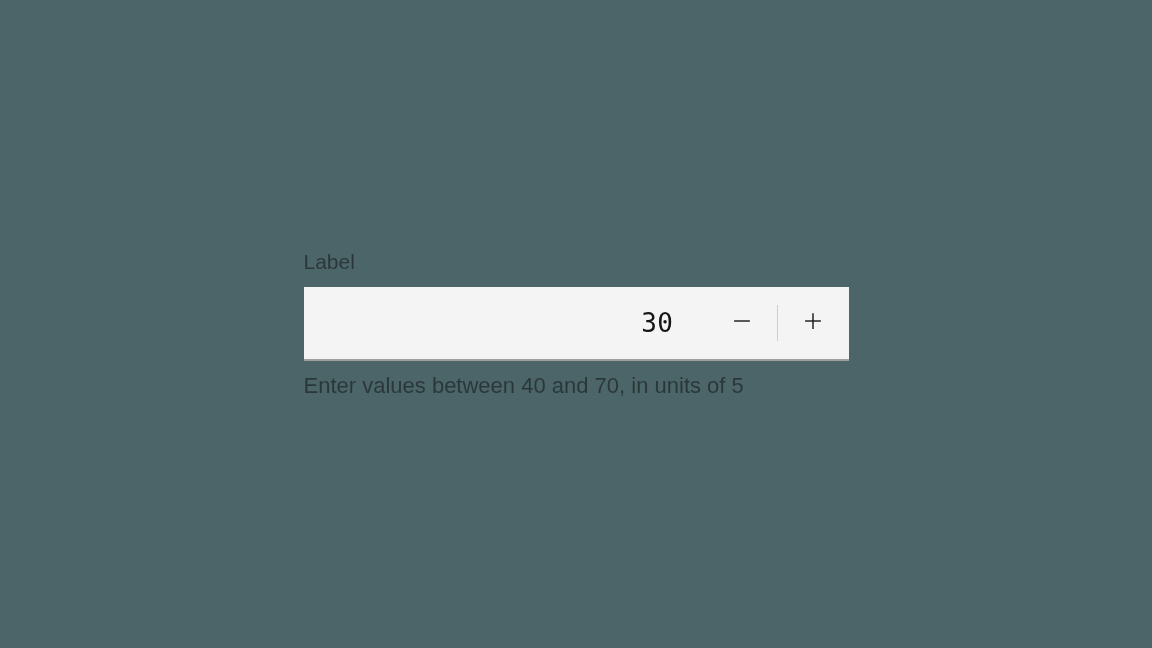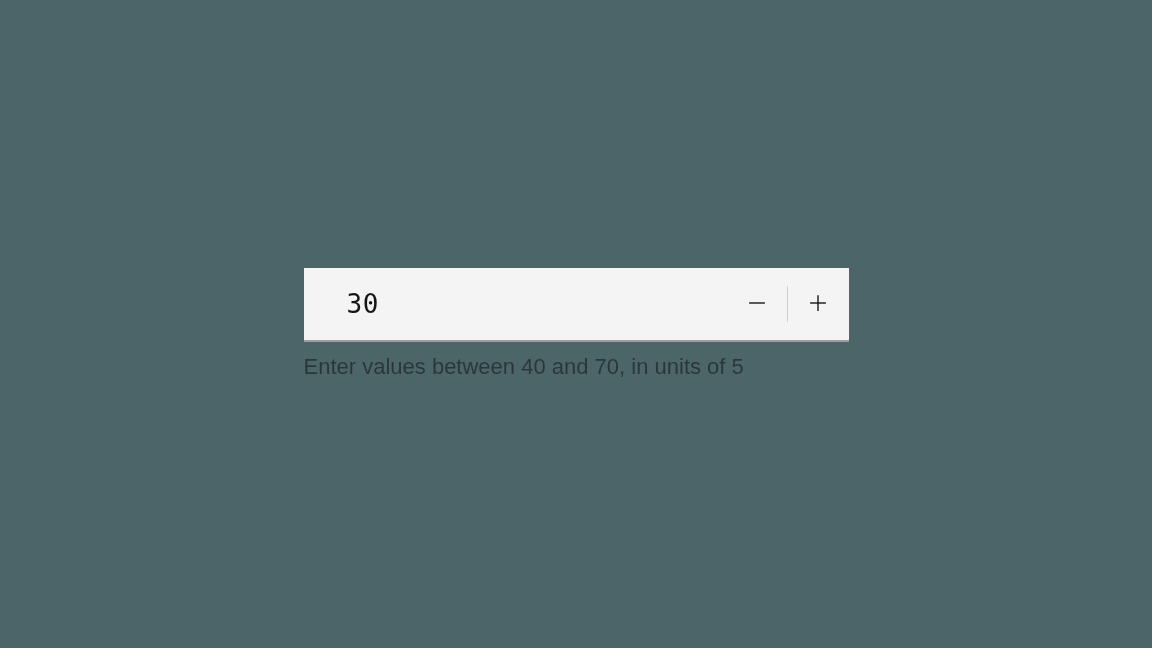--- a/index.html
+++ b/index.html
@@ -32,27 +32,28 @@
       display: flex;
       align-items: stretch;
       background-color: #f4f4f4;
       height: 74px;
       border-bottom: 2px solid rgba(0, 0, 0, 0.35);
     }
     .value-input {
       flex: 1;
       border: none;
       background: transparent;
-      padding: 0 43px;
+      padding: 0 33px;
       font-size: 26px;
       font-family: ui-monospace, SFMono-Regular, "SF Mono", Menlo, Consolas, monospace;
       color: #161616;
       outline: none;
       font-weight: 400;
       letter-spacing: 0.5px;
+      text-align: right;
     }
     .stepper-button {
       width: 76px;
       border: none;
       background: transparent;
       cursor: pointer;
       display: flex;
       align-items: center;
       justify-content: center;
       color: #161616;
@@ -74,20 +75,21 @@
       font-size: 22px;
       color: rgba(0, 0, 0, 0.45);
       margin-top: 12px;
       font-weight: 400;
     }
   </style>
 </head>
 <body>
 
 <div class="number-input-container">
+  <label class="field-label">Label</label>
   <div class="input-row">
     <input type="text" class="value-input" value="30" style="">
     <button class="stepper-button">
       <span>
         <svg viewBox="0 0 32 32" fill="none" stroke="currentColor" stroke-width="1.6">
           <line x1="7" y1="16" x2="25" y2="16"></line>
         </svg>
       </span>
     </button>
     <div class="divider"></div>

